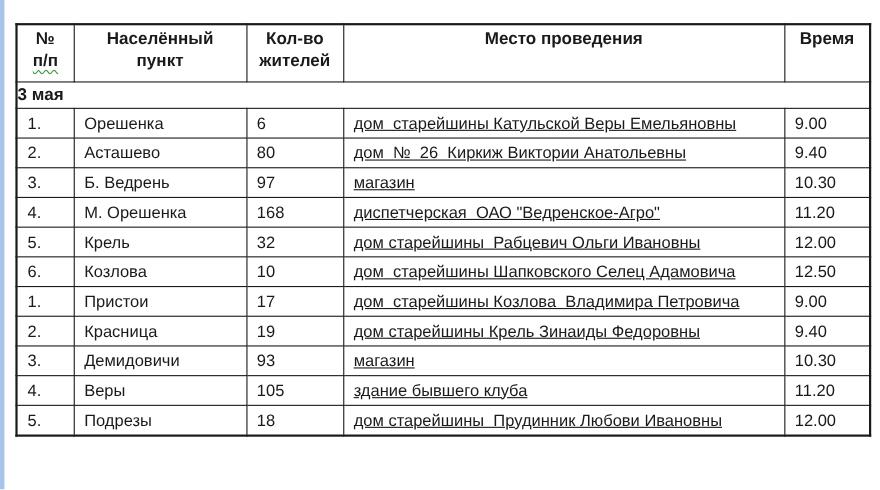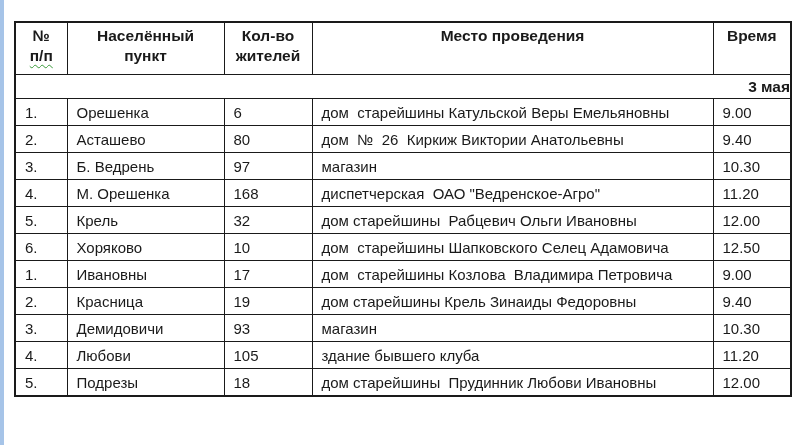--- a/index.html
+++ b/index.html
@@ -40,32 +40,33 @@
     height: 48px;
     vertical-align: top;
     text-align: center;
     font-weight: bold;
     padding: 3px 2px 0 2px;
     line-height: 20px;
     font-size: 15.5px;
   }
   tr.section-row td {
     height: 23px;
-    text-align: right;
+    text-align: left;
     font-weight: bold;
     font-size: 15.5px;
     vertical-align: middle;
     padding: 0;
   }
   tr.data-row td {
     height: 26px;
     vertical-align: middle;
   }
   td.place-cell {
     white-space: pre-wrap;
+    text-decoration: underline;
   }
   .squiggle {
     text-decoration: underline wavy #3a9a3a;
     text-decoration-thickness: 1px;
     text-underline-offset: 3px;
   }
 </style>
 </head>
 <body>
 
@@ -136,51 +137,51 @@
     </tr>
     <tr class="data-row">
       <td>5.</td>
       <td>Крель</td>
       <td>32</td>
       <td class="place-cell">дом старейшины  Рабцевич Ольги Ивановны</td>
       <td>12.00</td>
     </tr>
     <tr class="data-row">
       <td>6.</td>
-      <td>Хоряково</td>
+      <td>Козлова</td>
       <td>10</td>
       <td class="place-cell">дом  старейшины Шапковского Селец Адамовича</td>
       <td>12.50</td>
     </tr>
 
 
     <tr class="data-row">
       <td>1.</td>
-      <td>Ивановны</td>
+      <td>Пристои</td>
       <td>17</td>
       <td class="place-cell">дом  старейшины Козлова  Владимира Петровича</td>
       <td>9.00</td>
     </tr>
     <tr class="data-row">
       <td>2.</td>
       <td>Красница</td>
       <td>19</td>
       <td class="place-cell">дом старейшины Крель Зинаиды Федоровны</td>
       <td>9.40</td>
     </tr>
     <tr class="data-row">
       <td>3.</td>
       <td>Демидовичи</td>
       <td>93</td>
       <td class="place-cell">магазин</td>
       <td>10.30</td>
     </tr>
     <tr class="data-row">
       <td>4.</td>
-      <td>Любови</td>
+      <td>Веры</td>
       <td>105</td>
       <td class="place-cell">здание бывшего клуба</td>
       <td>11.20</td>
     </tr>
     <tr class="data-row">
       <td>5.</td>
       <td>Подрезы</td>
       <td>18</td>
       <td class="place-cell">дом старейшины  Прудинник Любови Ивановны</td>
       <td>12.00</td>

